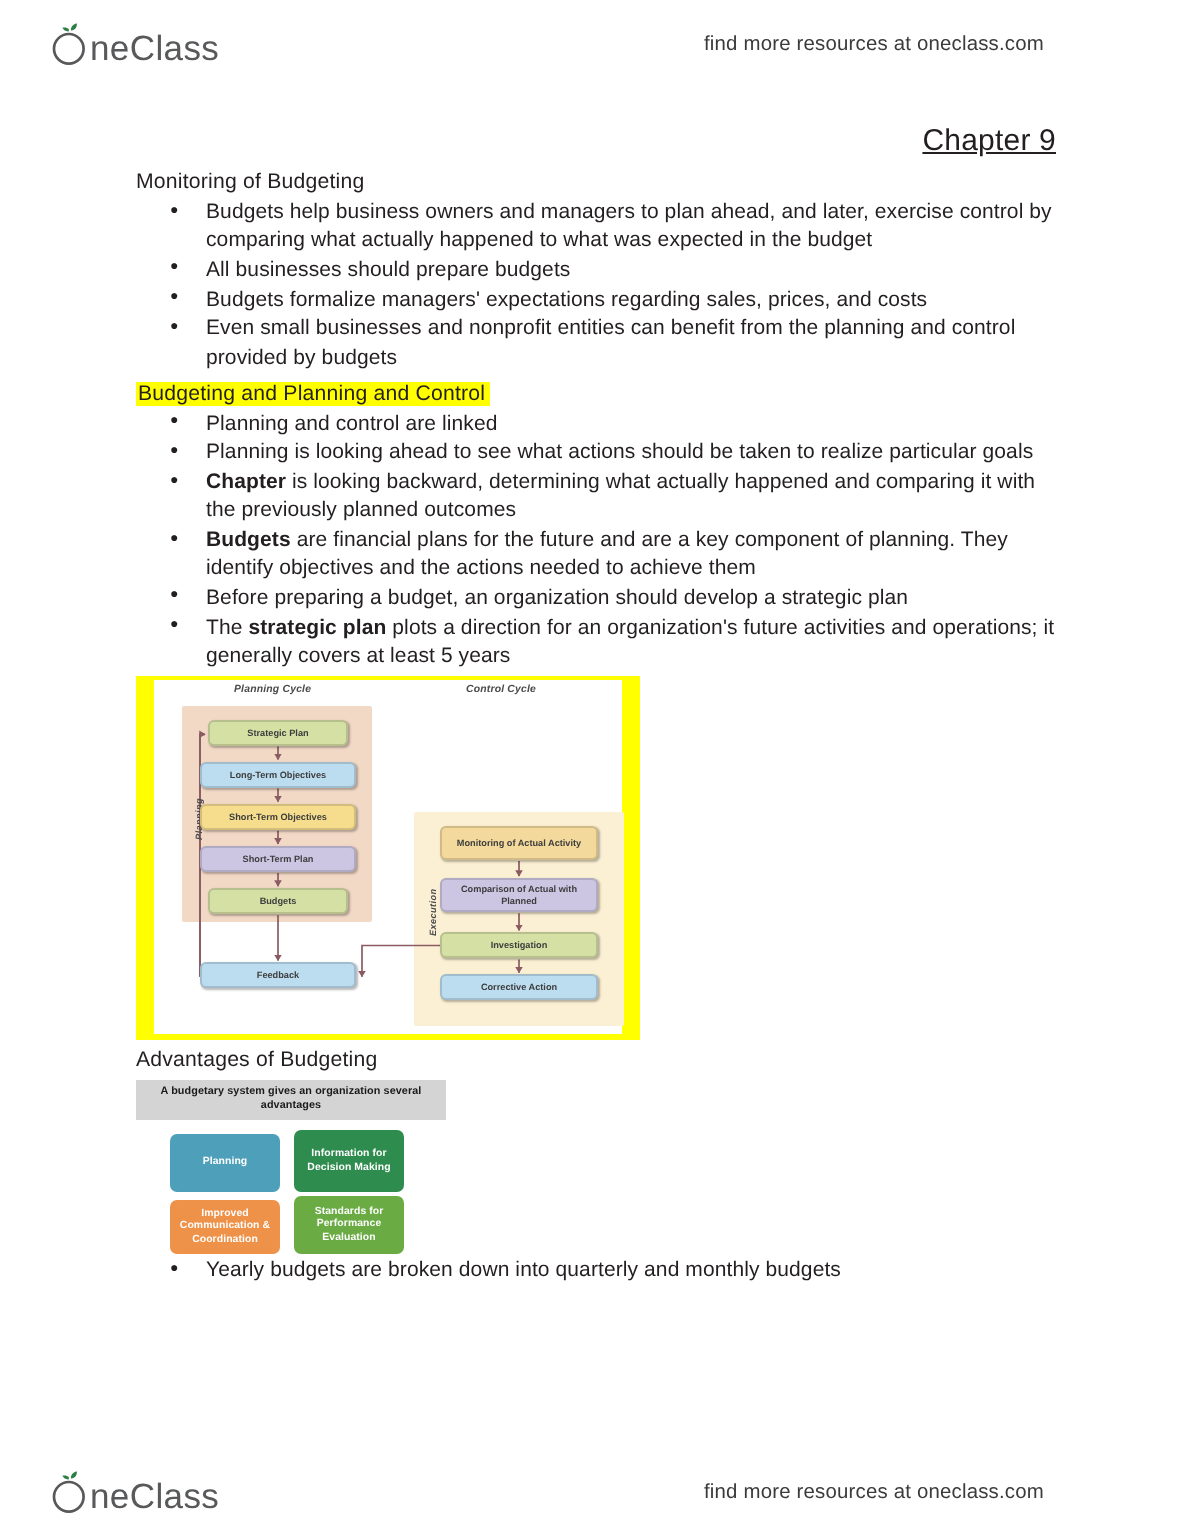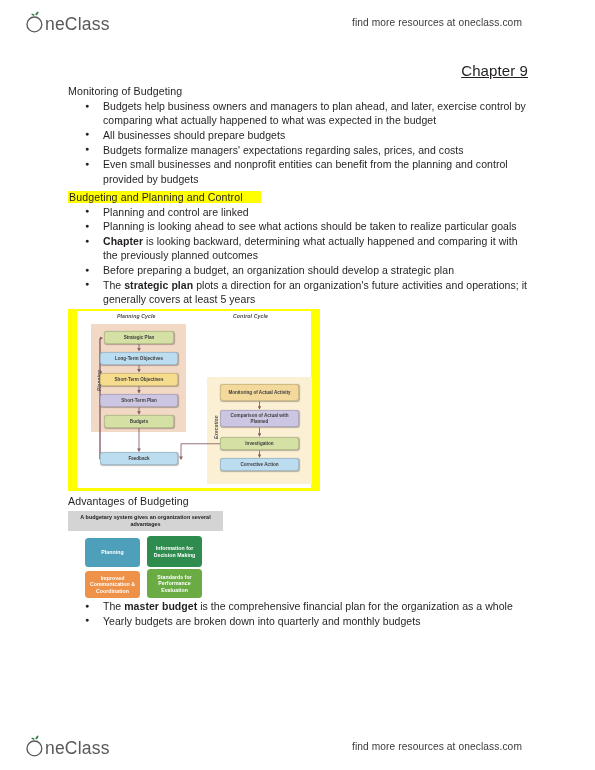--- a/index.html
+++ b/index.html
@@ -64,21 +64,21 @@
   }
 
   .section-head {
     font-size: 10.6px;
     margin: 2px 0 1px 0;
     letter-spacing: 0.1px;
     display: inline-block;
   }
   .section-head.highlight {
     background: #ffff00;
-    padding: 0 18px 0 1px;
+    padding: 0 2px 0 1px;
   }
 
   ul.bullets {
     list-style: none;
     margin: 0 0 1px 0;
     padding: 0;
   }
   ul.bullets > li {
     position: relative;
     padding-left: 35px;
@@ -289,20 +289,21 @@
     <li>Budgets formalize managers' expectations regarding sales, prices, and costs</li>
     <li>Even small businesses and nonprofit entities can benefit from the planning and control provided by budgets</li>
   </ul>
 
   
   <div class="section-head highlight">Budgeting and Planning and Control</div>
   <ul class="bullets">
     <li><span>Planning and control are linked</span></li>
     <li><span>Planning is looking ahead to see what actions should be taken to realize particular goals</span></li>
     <li><span class="b">Chapter</span> is looking backward, determining what actually happened and comparing it with the previously planned outcomes</li>
+    <li><span class="b">Budgets</span> are financial plans for the future and are a key component of planning. They identify objectives and the actions needed to achieve them</li>
     <li><span>Before preparing a budget, an organization should develop a strategic plan</span></li>
     <li>The <span class="b">strategic plan</span> plots a direction for an organization's future activities and operations; it generally covers at least 5 years</li>
   </ul>
 
   
   <div class="cycle-figure">
     <div class="cycle-canvas">
 
       <div class="panel panel-planning"></div>
       <div class="panel panel-control"></div>
@@ -355,21 +356,20 @@
   <div class="adv-figure">
     <div class="adv-banner">A budgetary system gives an organization several advantages</div>
     <div class="adv-box adv-planning">Planning</div>
     <div class="adv-box adv-info">Information for Decision Making</div>
     <div class="adv-box adv-improved">Improved Communication &amp; Coordination</div>
     <div class="adv-box adv-standards">Standards for Performance Evaluation</div>
   </div>
 
   
   <ul class="bullets">
-    <li>The <span class="b">master budget</span> is the comprehensive financial plan for the organization as a whole</li>
     <li><span>Yearly budgets are broken down into quarterly and monthly budgets</span></li>
   </ul>
 
 </div>
 
 <div class="brand-bar bottom">
   <div class="logo-wrap">
     <svg class="logo-svg" width="104" height="24" viewBox="0 0 104 24" aria-hidden="true">
       <path d="M13.5 3.2c0.4-1.4 1.6-2.3 2.9-2.6 0.2 1.4-0.4 2.7-1.5 3.3-0.5 0.3-1 0.4-1.4 0.3z" fill="#2e7d44"></path>
       <path d="M12.4 3.5c-0.9-0.8-2.1-1-3.2-0.6 0.6 1.1 1.7 1.8 2.8 1.8 0.2 0 0.3 0 0.4-0.1z" fill="#2e7d44"></path>

